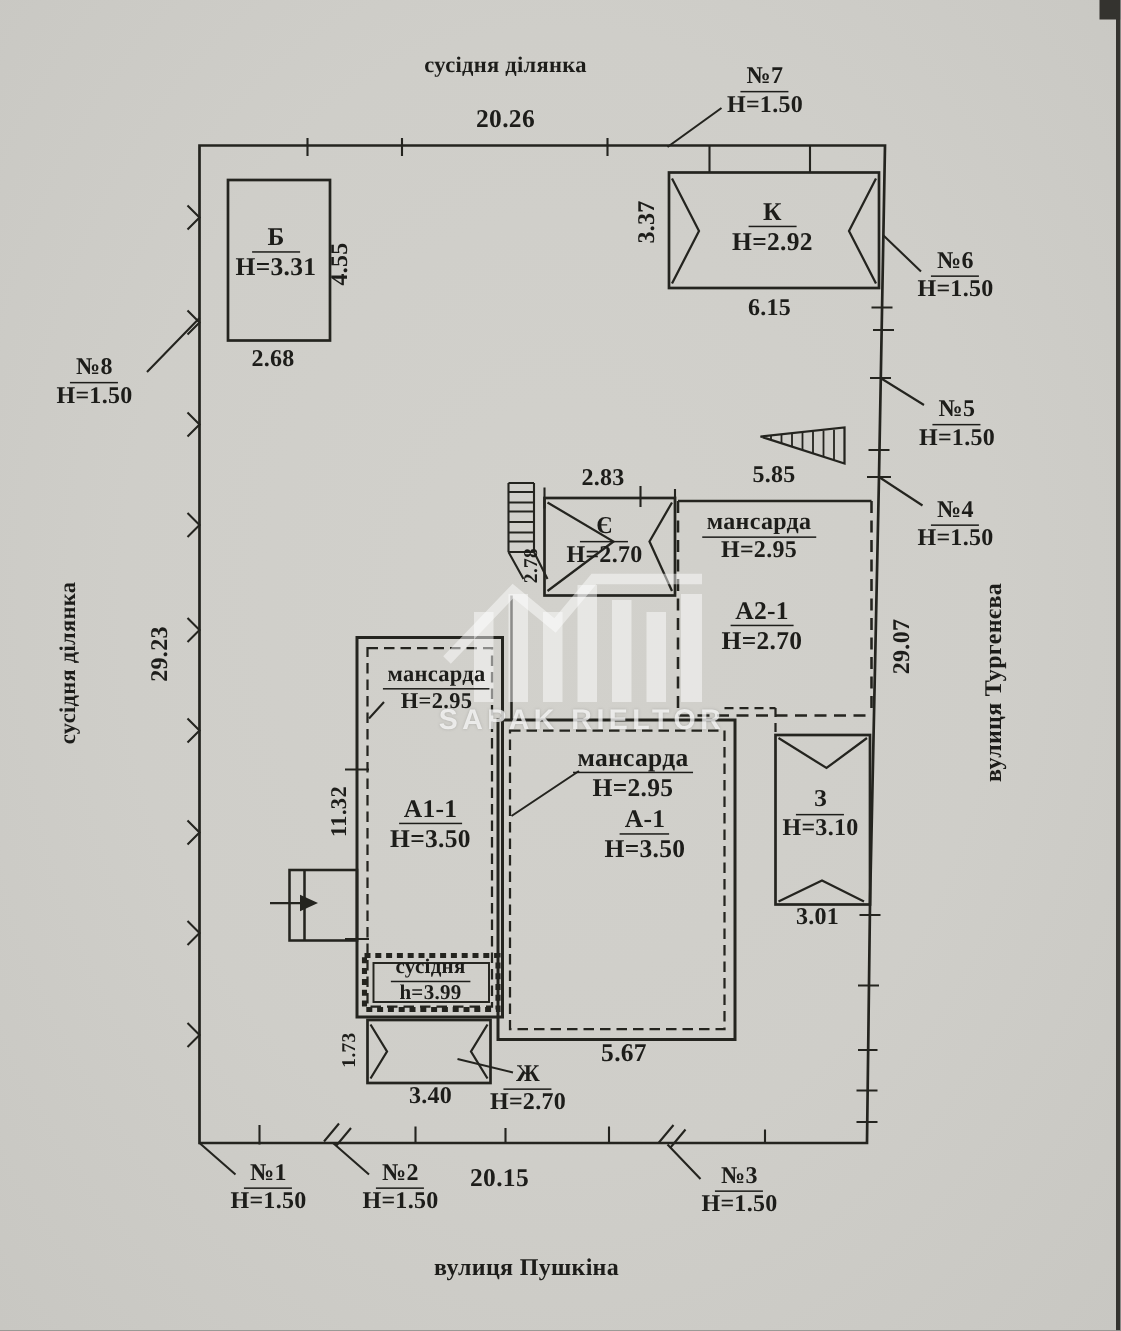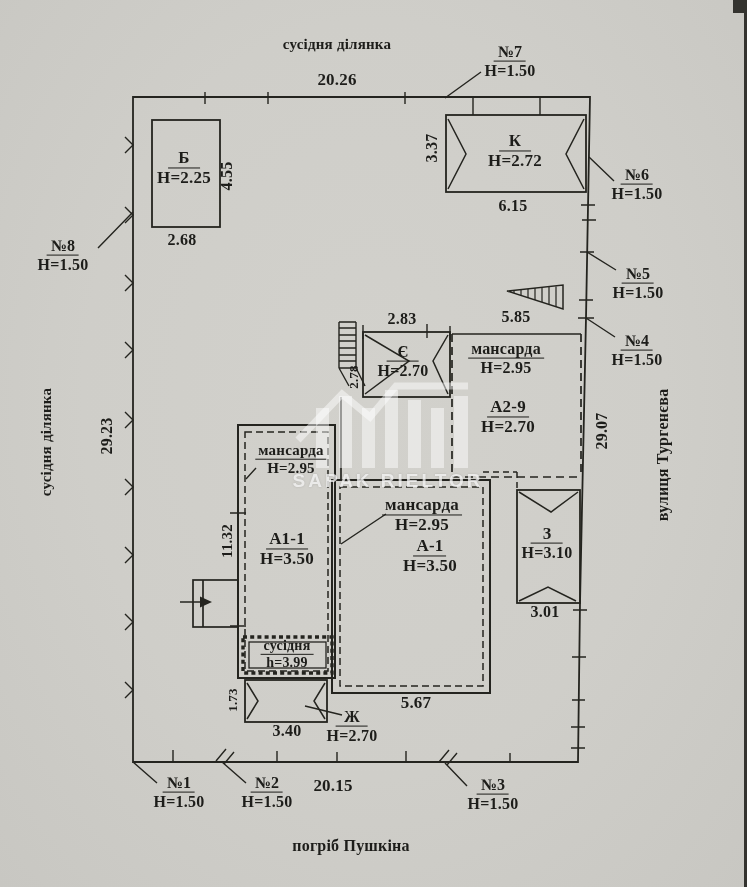--- a/index.html
+++ b/index.html
@@ -142,21 +142,21 @@
       </g>
       <path d="M298,440 L342,394 L370,417 L396,386 L468,386" stroke="rgba(255,255,255,0.48)" stroke-width="7" fill="none"></path>
     </g>
   </svg>
 
   <div class="wm">SAPAK RIELTOR</div>
 
   <div class="lbl s15" style="left:337px;top:44px">сусідня ділянка</div>
   <div class="lbl rot s15" style="left:46px;top:442px">сусідня ділянка</div>
   <div class="lbl rot s16" style="left:663px;top:455px">вулиця Тургенєва</div>
-  <div class="lbl s16" style="left:351px;top:846px">погріб Пушкіна</div>
+  <div class="lbl s16" style="left:351px;top:846px">вулиця Пушкіна</div>
 
   <div class="lbl s17" style="left:337px;top:80px">20.26</div>
   <div class="lbl rot s16" style="left:107px;top:436px">29.23</div>
   <div class="lbl rot s16" style="left:602px;top:431px">29.07</div>
   <div class="lbl s17" style="left:333px;top:786px">20.15</div>
 
   <div class="lbl frac s16" style="left:510px;top:61px">
     <span class="fx">№7</span>
       <span>Н=1.50</span>
     </div>
@@ -184,36 +184,36 @@
     <span class="fx">№2</span>
       <span>Н=1.50</span>
     </div>
   <div class="lbl frac s16" style="left:493px;top:794px">
     <span class="fx">№3</span>
       <span>Н=1.50</span>
     </div>
 
   <div class="lbl frac s17" style="left:184px;top:168px">
     <span class="fx">Б</span>
-      <span>Н=2.25</span>
+      <span>Н=3.31</span>
     </div>
   <div class="lbl frac s17" style="left:515px;top:151px">
     <span class="fx">К</span>
-      <span>Н=2.72</span>
+      <span>Н=2.92</span>
     </div>
   <div class="lbl frac s16" style="left:403px;top:361px">
     <span class="fx">Є</span>
       <span>Н=2.70</span>
     </div>
   <div class="lbl frac s16" style="left:506px;top:358px">
     <span class="fx">мансарда</span>
       <span>Н=2.95</span>
     </div>
   <div class="lbl frac s17" style="left:508px;top:417px">
-    <span class="fx">А2-9</span>
+    <span class="fx">А2-1</span>
       <span>Н=2.70</span>
     </div>
   <div class="lbl frac s15" style="left:291px;top:459px">
     <span class="fx">мансарда</span>
       <span>Н=2.95</span>
     </div>
   <div class="lbl frac s17" style="left:287px;top:549px">
     <span class="fx">А1-1</span>
       <span>Н=3.50</span>
     </div>

